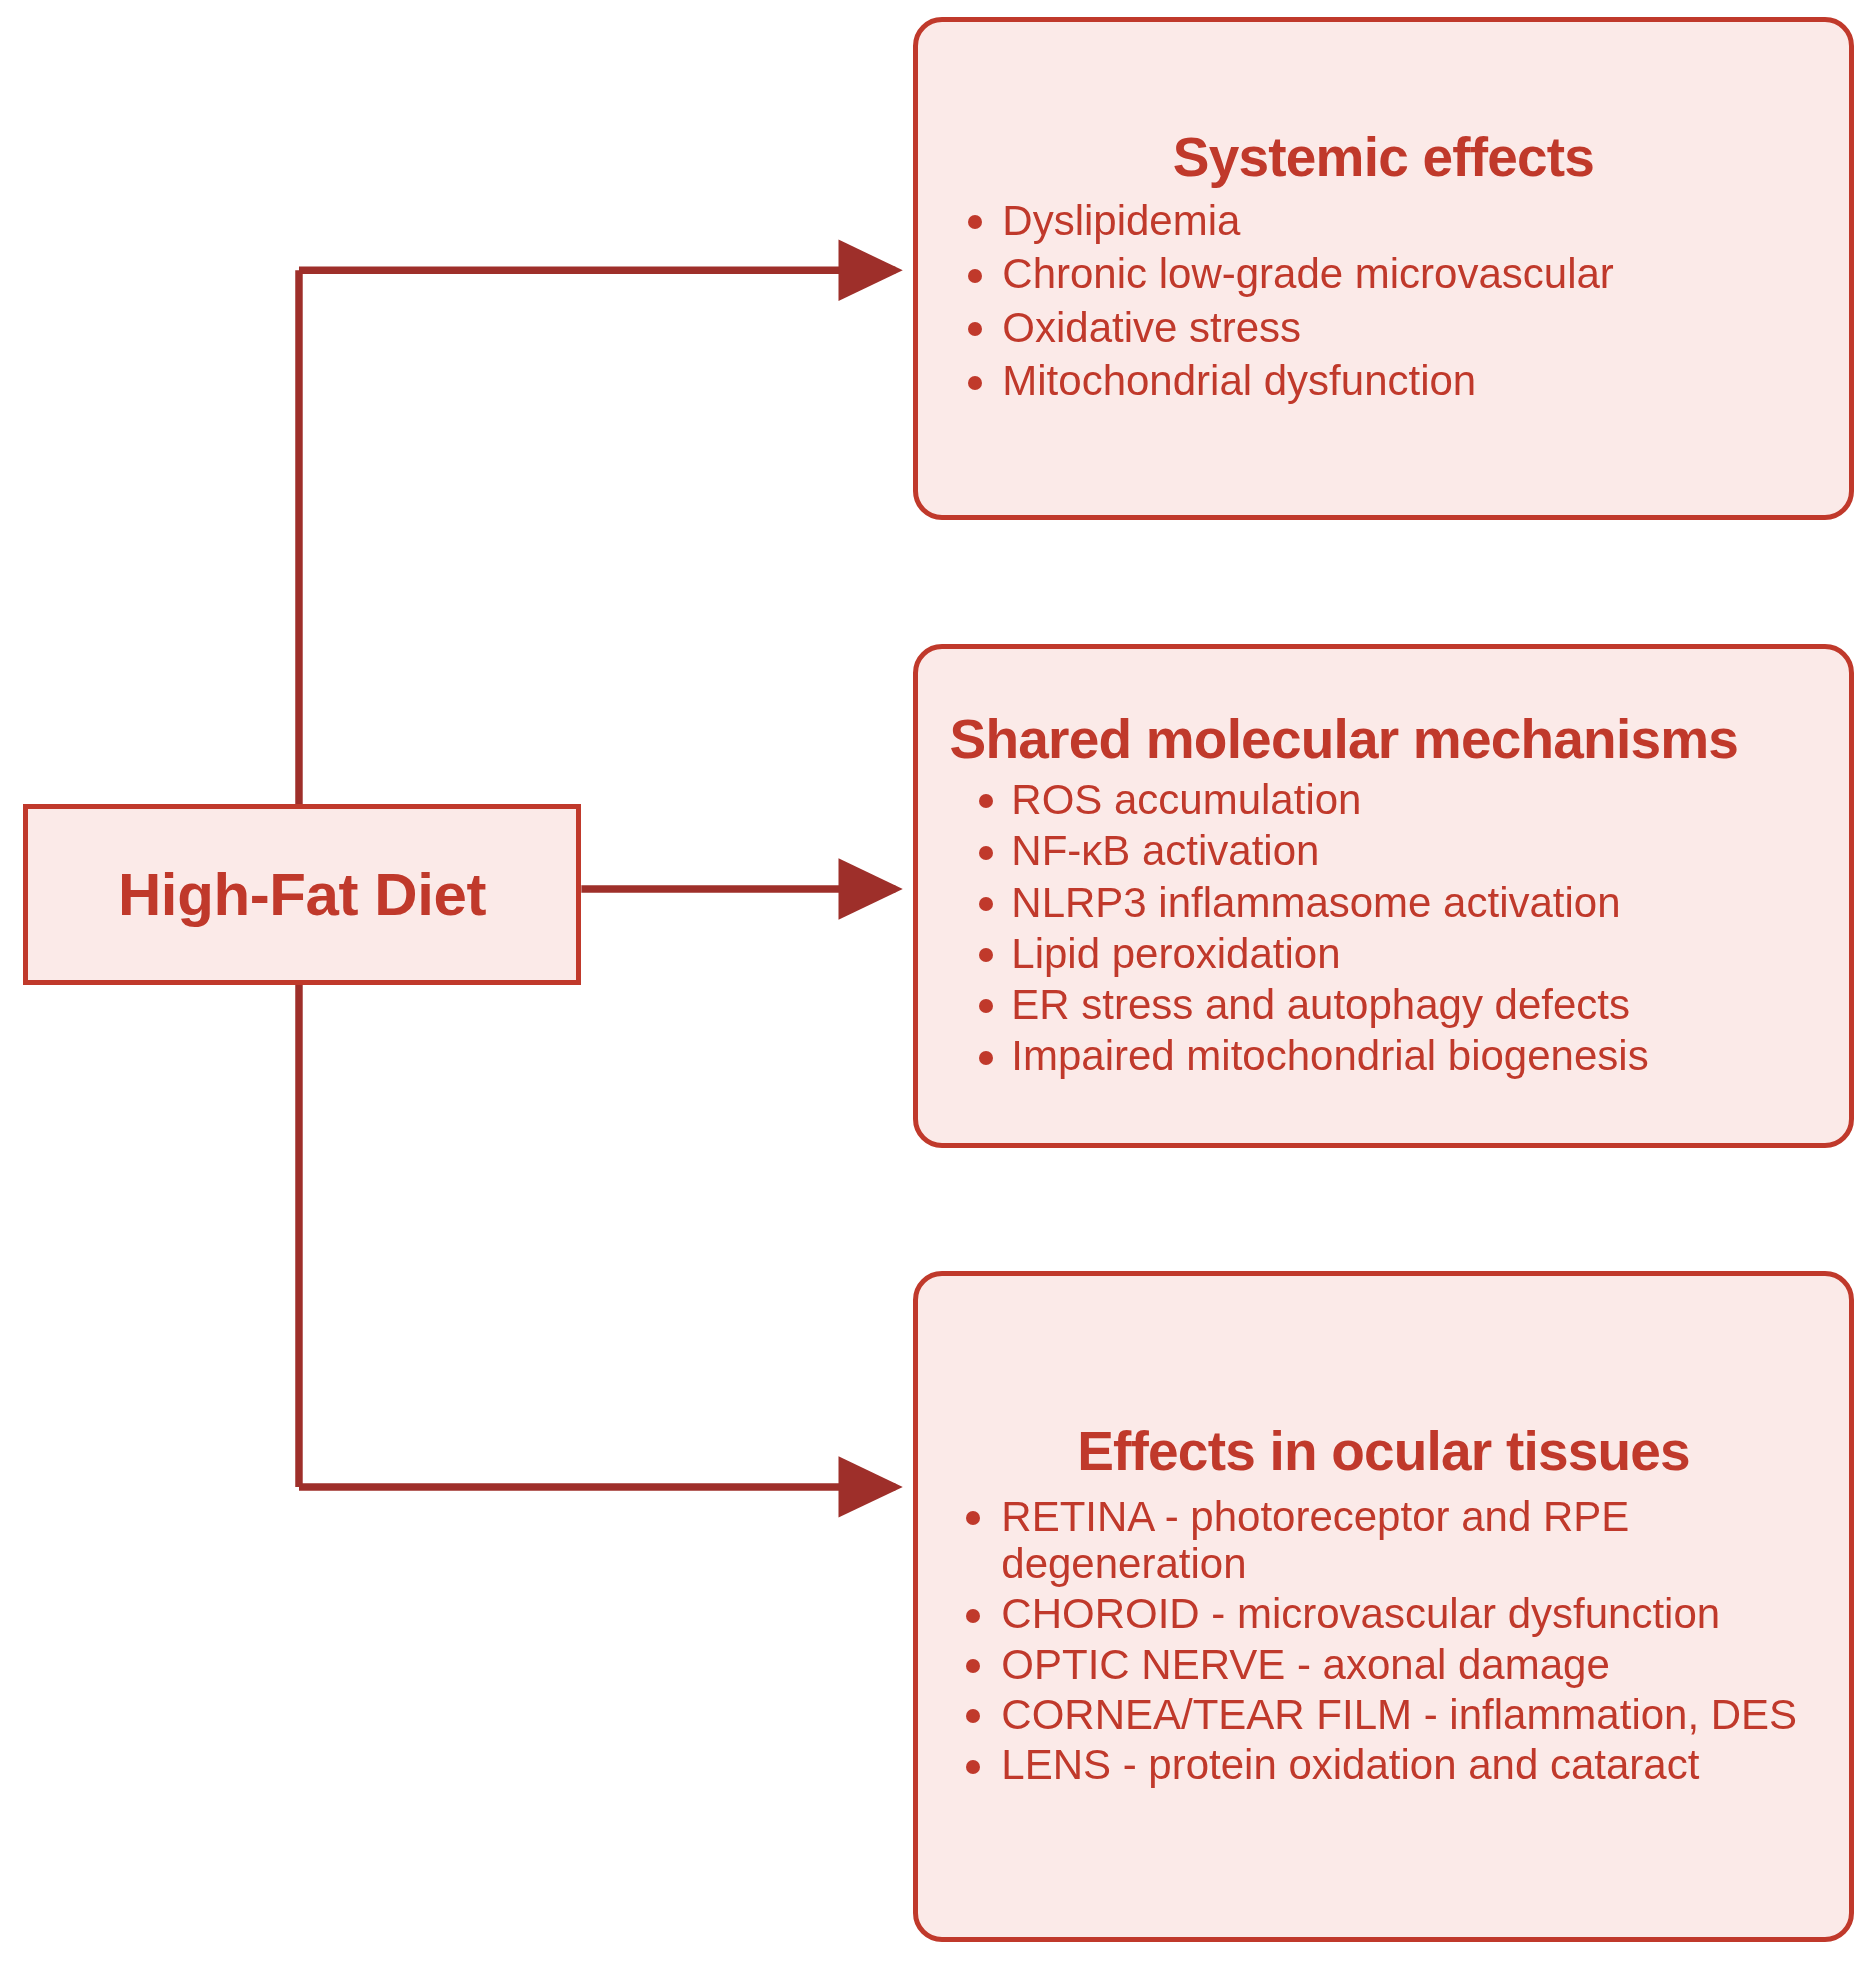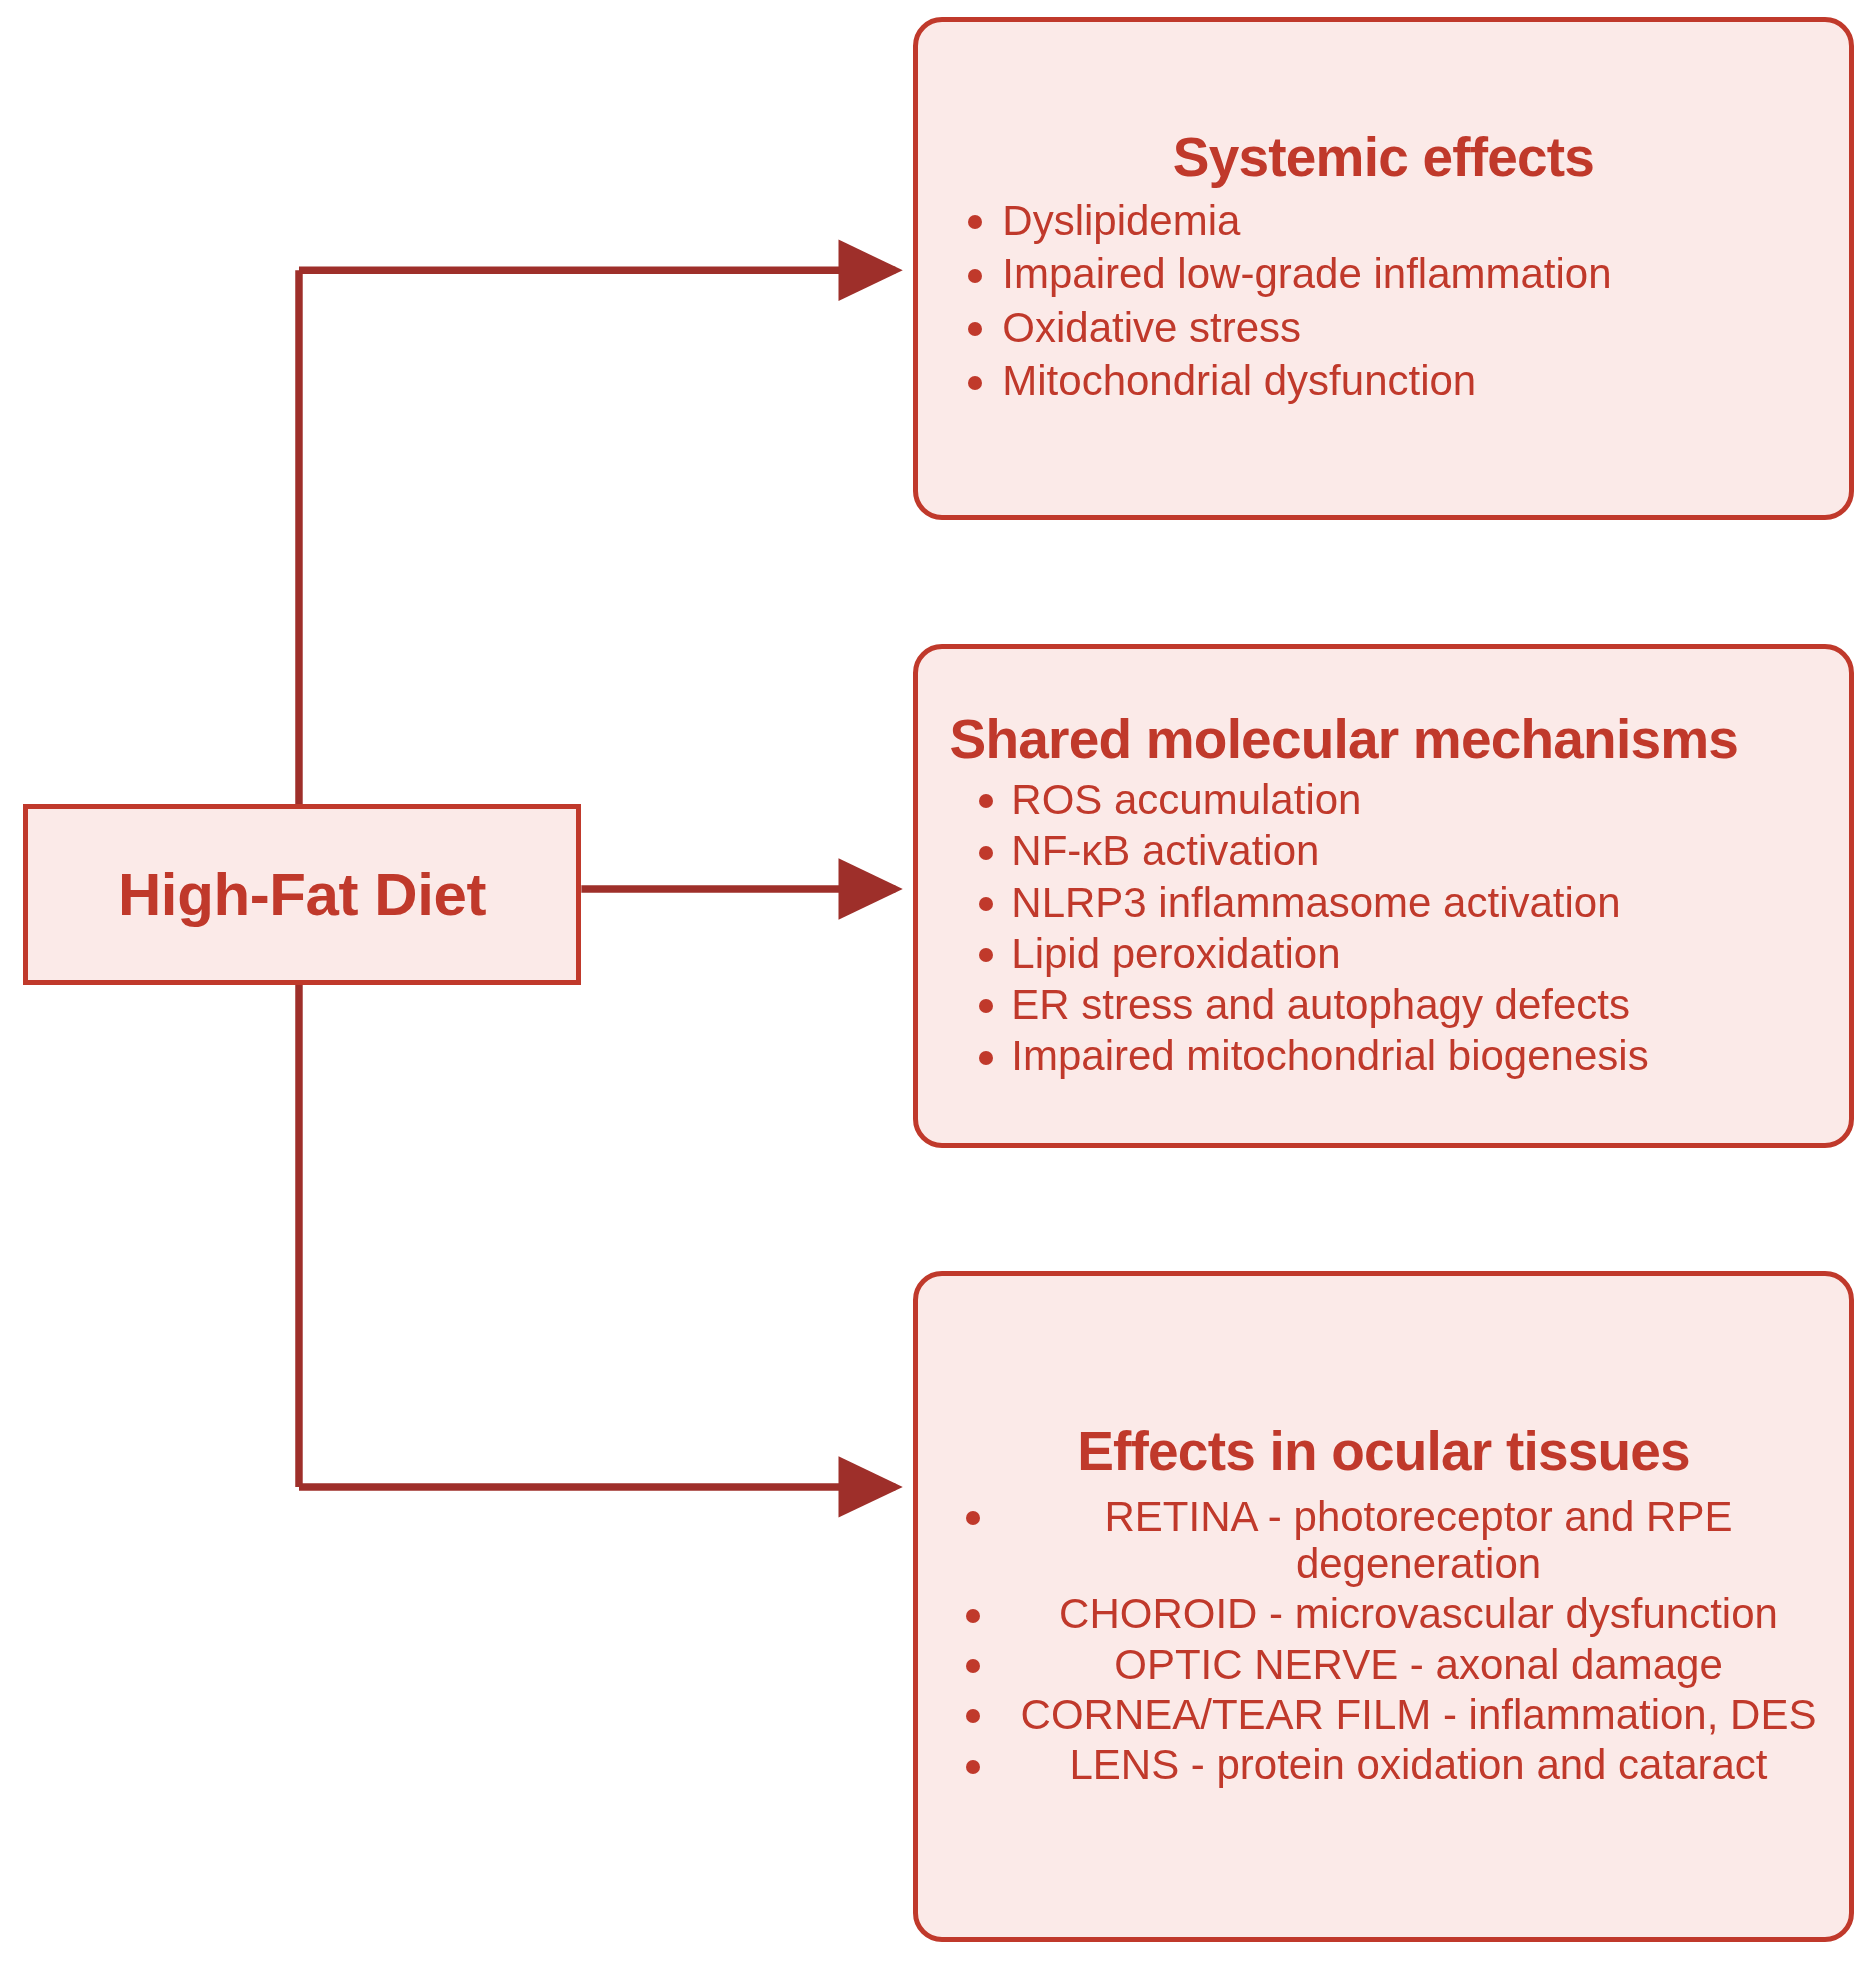--- a/index.html
+++ b/index.html
@@ -120,21 +120,21 @@
   #node-mechanisms .bullet-item::before { left: 48px; }
 
   
   #node-ocular {
     left: 913px;
     top: 1271px;
     width: 941px;
     height: 671px;
   }
   #node-ocular .bullet-list { margin-top: 5px; }
-  #node-ocular .bullet-item { padding-left: 70px; margin-bottom: 3.3px; text-align: center; }
+  #node-ocular .bullet-item { padding-left: 70px; margin-bottom: 3.3px; }
   #node-ocular .bullet-item::before { left: 35px; }
 </style>
 </head>
 <body>
 
 <div id="canvas">
 
   <svg id="connectors" viewBox="0 0 2248 2364" width="1867" height="1964">
     <defs>
       <marker id="arrowhead" markerWidth="9" markerHeight="9" refX="7.6" refY="4.5" orient="auto" markerUnits="strokeWidth">
@@ -152,21 +152,21 @@
   </svg>
 
   <div class="node" id="node-hfd">
     <div class="node-title">High-Fat Diet</div>
   </div>
 
   <div class="node effect-box" id="node-systemic">
     <div class="node-title title-center">Systemic effects</div>
     <ul class="bullet-list">
       <li class="bullet-item">Dyslipidemia</li>
-      <li class="bullet-item">Impaired low-grade inflammation</li>
+      <li class="bullet-item">Chronic low-grade microvascular</li>
       <li class="bullet-item">Oxidative stress</li>
       <li class="bullet-item">Mitochondrial dysfunction</li>
     </ul>
   </div>
 
   <div class="node effect-box" id="node-mechanisms">
     <div class="node-title title-left">Shared molecular mechanisms</div>
     <ul class="bullet-list">
       <li class="bullet-item">ROS accumulation</li>
       <li class="bullet-item">NF-κB activation</li>

